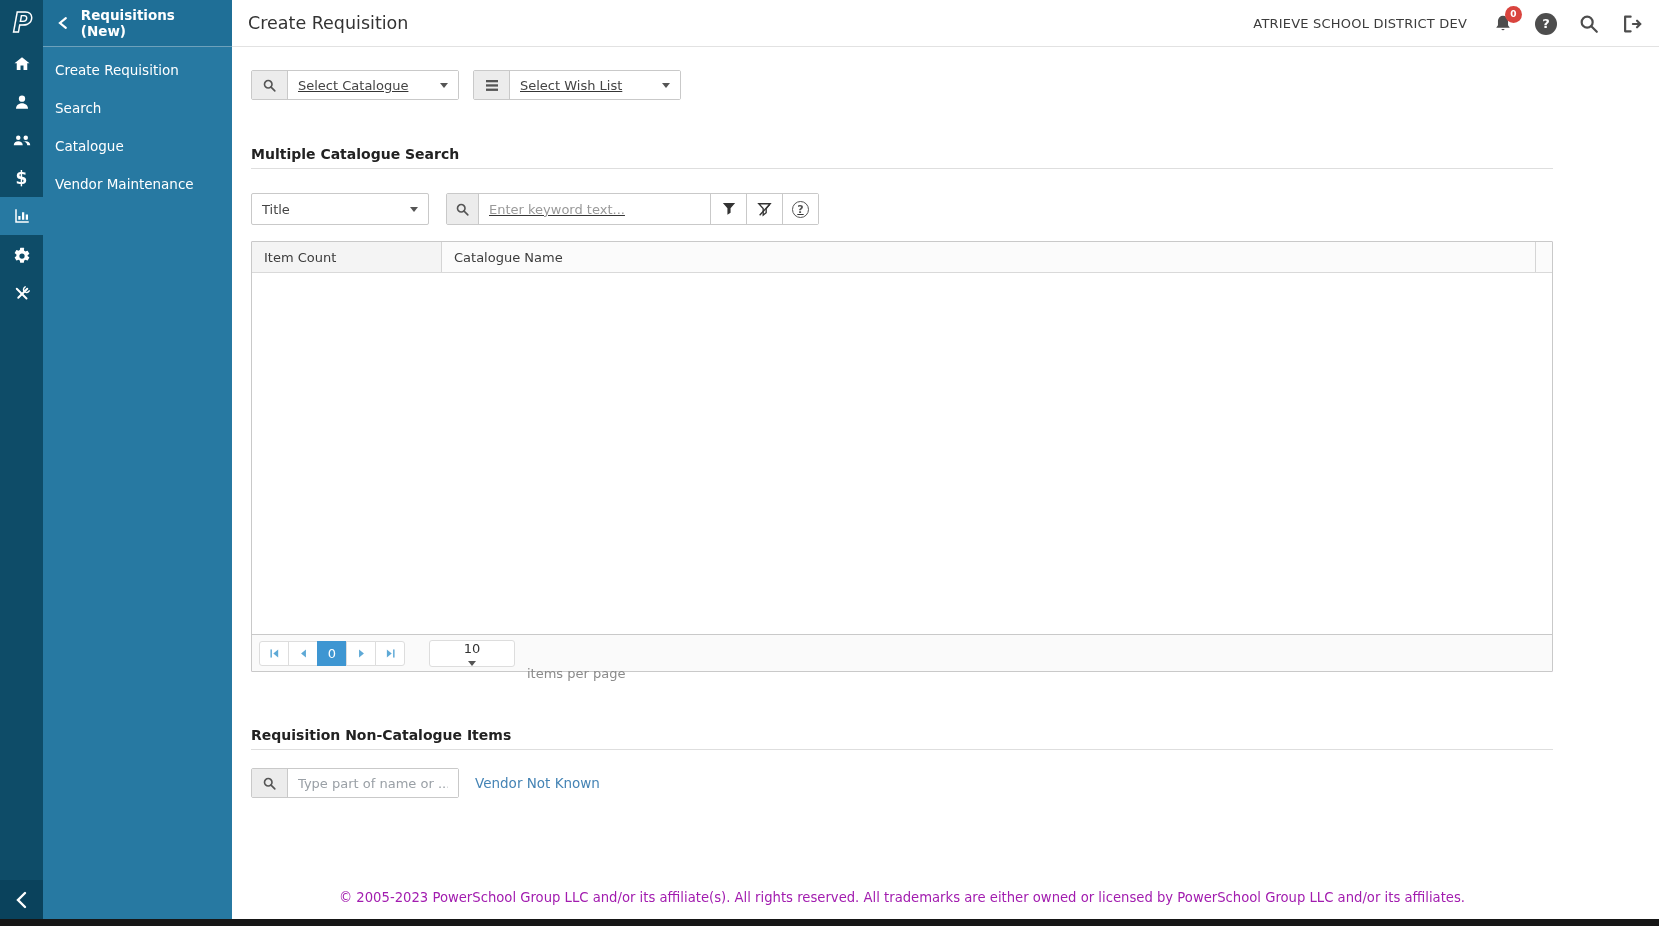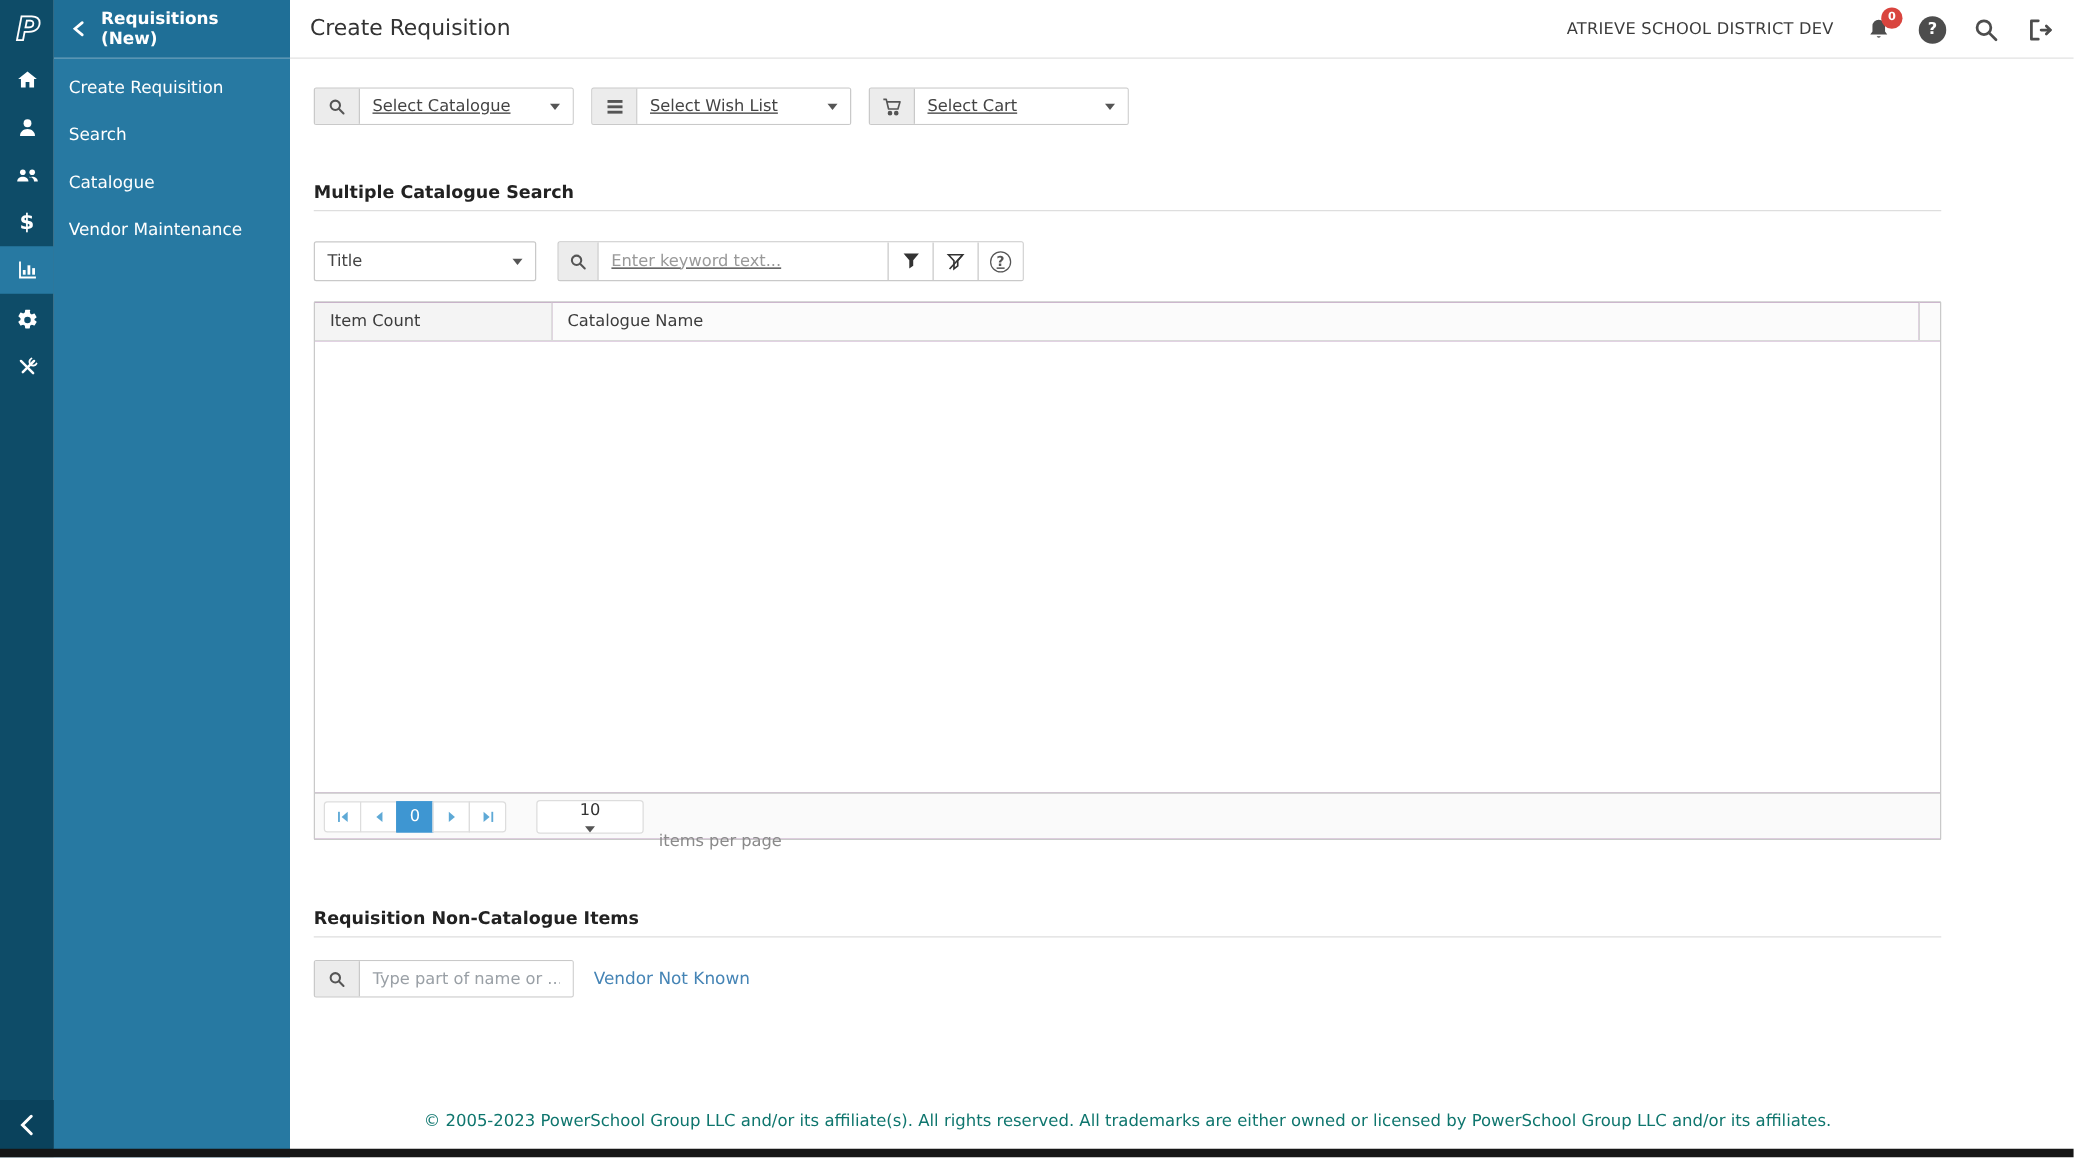--- a/index.html
+++ b/index.html
@@ -42,39 +42,39 @@
   .sec-rule { position:absolute; left:0; width:1302px; border-top:1px solid #dedede; }
   .search-row { position:absolute; left:0; gap:17px; }
   .fake-select.title-sel { width:178px; height:32px; border:1px solid #c9c9c9; border-radius:2px; }
   .kw-group { display:flex; height:32px; border:1px solid #c9c9c9; border-radius:2px; background:#fff;text-decoration:underline; }
   .kw-iconbox { width:32px; background:#ececec; border-right:1px solid #c9c9c9; display:flex; align-items:center; justify-content:center; }
   .kw-input { width:231px; border:none; outline:none; padding:0 10px; font-size:13px; color:#333; font-family:inherit; }
   .kw-input::placeholder { color:#999; }
   .kw-btn { width:36px; border-left:1px solid #c9c9c9; background:#fff; display:flex; align-items:center; justify-content:center; cursor:pointer; }
   .help-outline { width:17px; height:17px; border-radius:50%; border:1.6px solid #555; color:#555; font-size:11px; font-weight:700; display:flex; align-items:center; justify-content:center; }
   
-  .grid { position:absolute; left:0; top:194px; width:1302px; height:431px; border:1px solid #c9c9c9; border-radius:1px; display:flex; flex-direction:column; background:#701a75; }
+  .grid { position:absolute; left:0; top:194px; width:1302px; height:431px; border:1px solid #c9c9c9; border-radius:1px; display:flex; flex-direction:column; background:#f0abfc; }
   .grid-head { display:flex; height:31px; border-bottom:1px solid #d9d9d9; font-size:13px; color:#3c3c3c; }
   .gh-cell1 { width:190px; background:#f4f4f4; border-right:1px solid #d5d5d5; display:flex; align-items:center; padding:0 12px; cursor:pointer; }
   .gh-cell2 { flex:1; background:#fbfbfb; display:flex; align-items:center; padding:0 12px; cursor:pointer; }
   .gh-spacer { width:17px; background:#fbfbfb; border-left:1px solid #d5d5d5; }
   .grid-body { flex:1; background:#fff; }
   .grid-pager { height:37px; border-top:1px solid #c9c9c9; background:#fafafa; display:flex; align-items:center; padding-left:7px; }
   .pager-btn { width:30px; height:25px; background:#fff; border:1px solid #ddd; margin-left:-1px; display:flex; align-items:center; justify-content:center; cursor:pointer; }
   .pager-btn.first { margin-left:0; border-radius:3px 0 0 3px; }
   .pager-btn.last { border-radius:0 3px 3px 0; }
   .pager-btn.active { background:#3e96d2; border-color:#3e96d2; color:#fff; font-size:13px; }
   .pagesize { margin-left:24px; width:86px; height:27px; border:1px solid #ddd; border-radius:3px; background:#fff; display:flex; align-items:center; justify-content:space-between; padding:0 8px; font-size:13px; color:#333; cursor:pointer;flex-direction:column; }
   .pager-label { margin-left:12px; font-size:13px; color:#8a8a8a;margin-top:40px; }
   
   .nc-input { width:170px; border:none; outline:none; padding:0 10px; font-size:13px; color:#333; font-family:inherit; }
   .nc-input::placeholder { color:#9aa0a6; }
   .vendor-link { margin-left:16px; font-size:13.5px; color:#4584b5; cursor:pointer; text-decoration:none; }
   
-  .footer { position:absolute; left:0; top:843px; width:1302px; text-align:center; font-size:13.2px; color:#0f766e; }
+  .footer { position:absolute; left:0; top:843px; width:1302px; text-align:center; font-size:13.2px; color:#a21caf; }
   .black-strip { position:absolute; left:0; bottom:0; width:1659px; height:7px; background:#161616; z-index:10; }
 </style>
 </head>
 <body>
 
 <div class="rail">
   <div class="rail-logo">
     <svg width="24" height="30" viewBox="0 0 24 30">
       <text x="3" y="24" font-size="26" font-style="italic" font-weight="bold" fill="none" stroke="#fff" stroke-width="1.4">P</text>
     </svg>
@@ -207,33 +207,20 @@
               <rect x="1" y="5.3" width="12" height="2.3"></rect>
               <rect x="1" y="9.6" width="12" height="2.3"></rect>
           </svg>
         </div>
         <div class="fake-select">
           <span>Select Wish List</span>
           <span class="caret"></span>
         </div>
       </div>
 
-      <div class="ctl-group">
-        <div class="ctl-iconbox">
-          <svg width="16" height="15" viewBox="0 0 24 22" fill="none" stroke="#555" stroke-width="2" stroke-linejoin="round">
-            <path d="M1 2h3.5l2.8 11.5h11.2l2.5-8.5H6"></path>
-            <circle cx="9" cy="18.5" r="1.8" fill="#555"></circle>
-              <circle cx="16.5" cy="18.5" r="1.8" fill="#555"></circle>
-          </svg>
-        </div>
-        <div class="fake-select">
-          <span>Select Cart</span>
-          <span class="caret"></span>
-        </div>
-      </div>
     </div>
 
     <div class="sec-heading" style="top:99px;">Multiple Catalogue Search</div>
     <div class="sec-rule" style="top:121px;"></div>
 
     <div class="row search-row" style="top:146px;">
       <div class="fake-select title-sel">
         <span>Title</span>
         <span class="caret"></span>
       </div>

